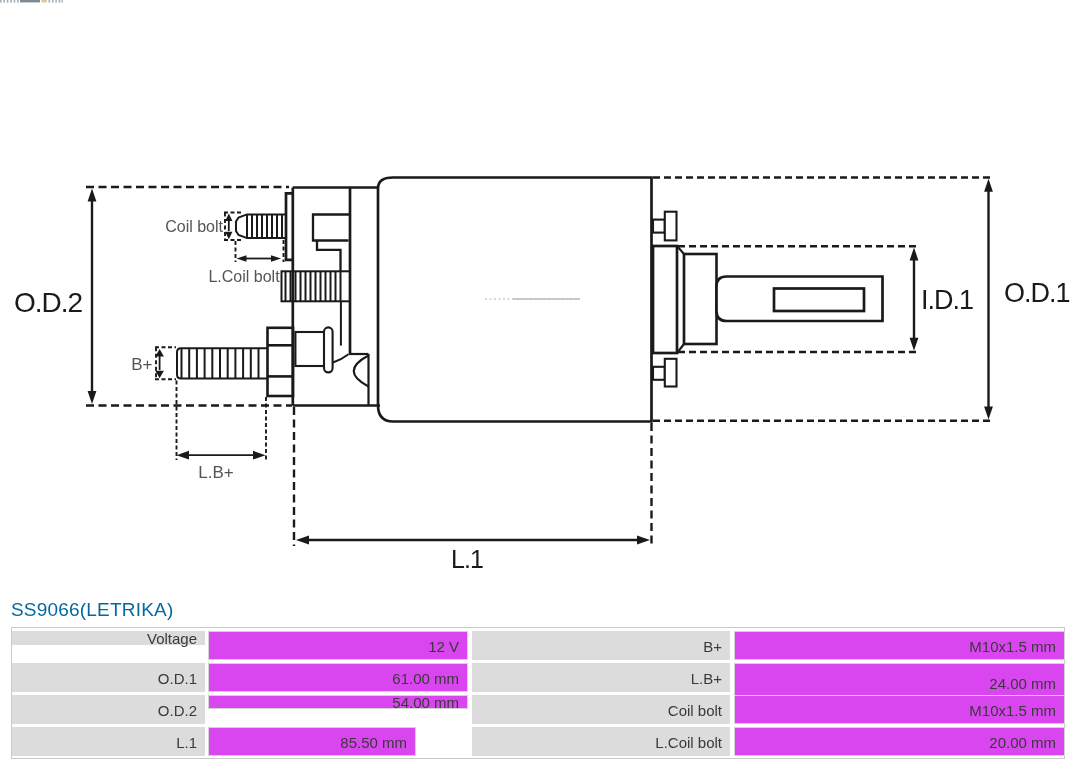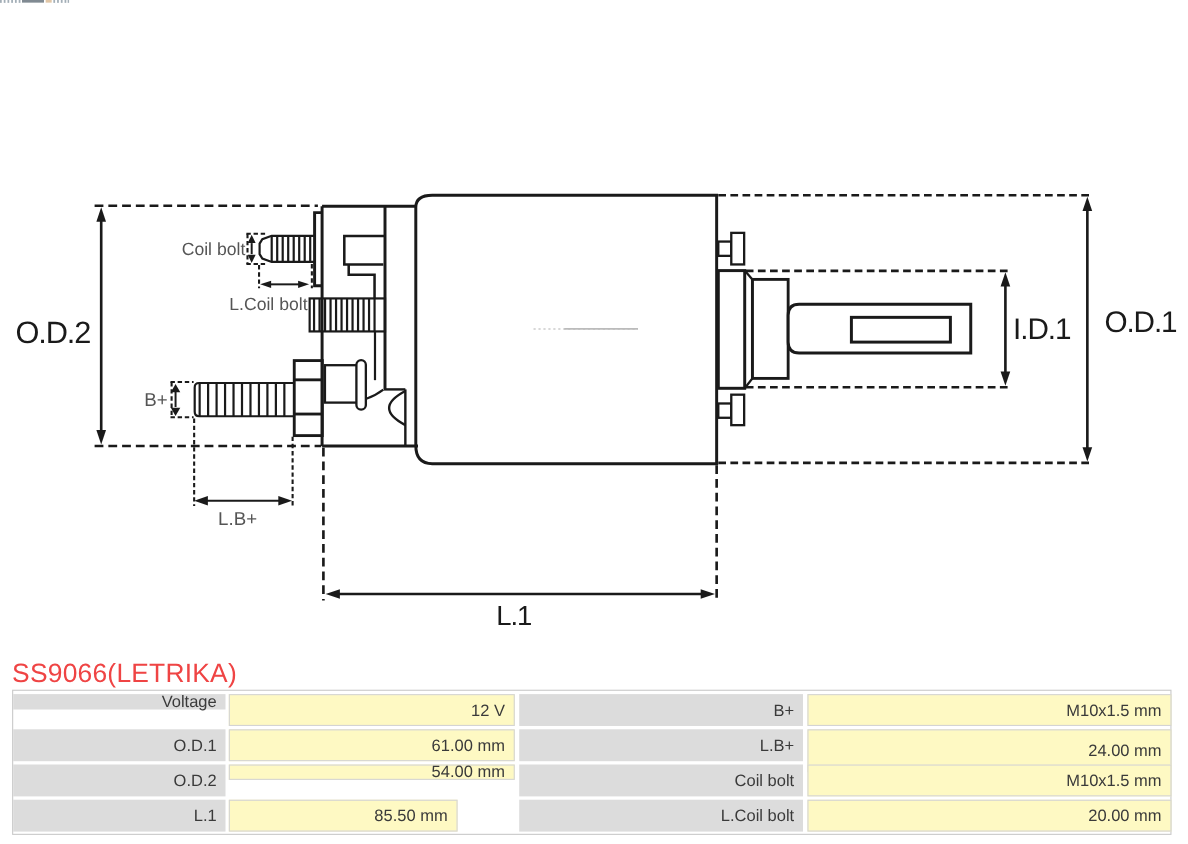--- a/index.html
+++ b/index.html
@@ -1,20 +1,20 @@
 <!DOCTYPE html>
 <html><head>
 <meta charset="utf-8">
 <style>
   html,body{margin:0;padding:0;background:#ffffff;width:1080px;height:767px;overflow:hidden;}
   body{font-family:"Liberation Sans",sans-serif;position:relative;}
-  .title{position:absolute;left:11px;top:599px;font-size:24px;color:#ef4444;letter-spacing:0.2px;}
+  .title{position:absolute;left:11px;top:599px;font-size:19px;color:#0369a1;letter-spacing:0.2px;}
   .cell{position:absolute;font-size:15px;color:#3a3a3a;text-align:right;box-sizing:border-box;}
   .lab{background:#dcdcdc;}
-  .val{background:#fef9c3;border:1px solid #d4d4d4;}
+  .val{background:#d946ef;border:1px solid #d4d4d4;}
   .cell span{position:absolute;right:8px;top:50%;transform:translateY(-50%);white-space:nowrap;}
   .tborder{position:absolute;left:11px;top:627px;width:1052px;height:130px;border:1px solid #c9c9c9;}
 </style>
 </head>
 <body>
 
 <svg width="1080" height="600" viewBox="0 0 1080 600" style="position:absolute;left:0;top:0;">
   <g fill="none" stroke="#1a1a1a" stroke-width="2.7">
 
     <path d="M651.5,177.5 L393,177.5 Q378,177.5 378,188.5 L378,405 Q378,421.5 393,421.5 L651.5,421.5 L651.5,177.5 Z" fill="#ffffff"></path>

